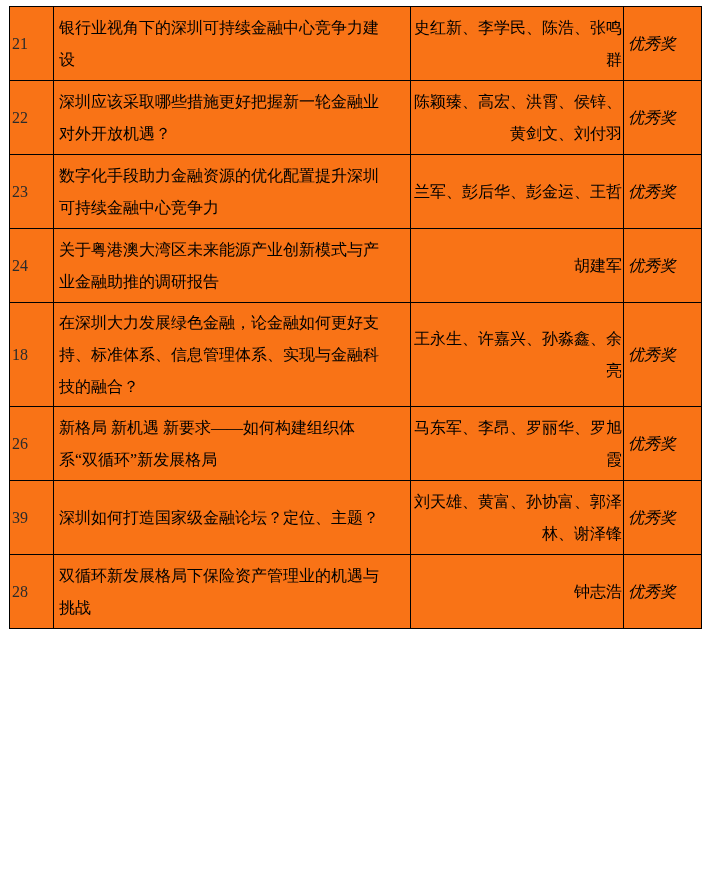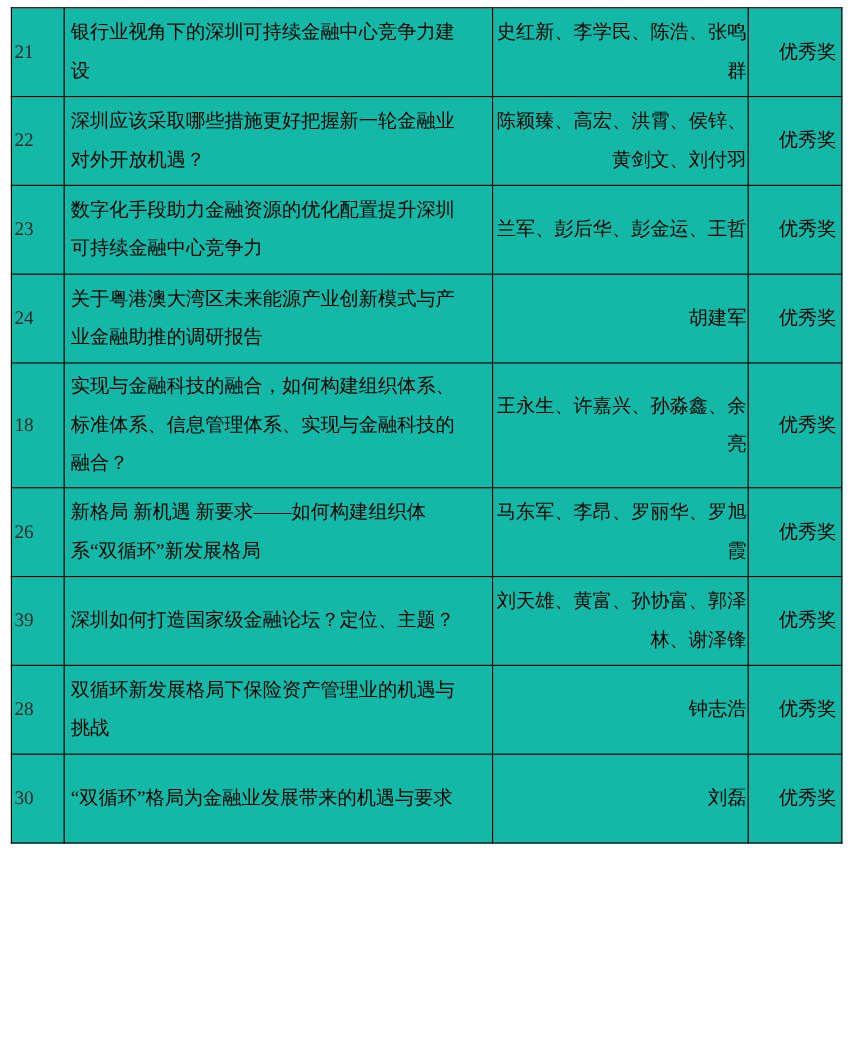--- a/index.html
+++ b/index.html
@@ -27,43 +27,44 @@
   table.awards col.c-no     { width: 44px; }
   table.awards col.c-title  { width: 357px; }
   table.awards col.c-author { width: 213px; }
   table.awards col.c-award  { width: 78px; }
 
   table.awards td {
     border: 1px solid #000000;
     vertical-align: middle;
     font-size: 16px;
     line-height: 2.0;
-    background: #14b8a6;
+    background: #f97316;
     word-break: normal;
     overflow-wrap: break-word;
   }
   table.awards tr { height: 74px; }
   table.awards tr:nth-child(5) { height: 104px; }
 
   td.cell-no {
     color: #2b2b2b;
     font-family: "Liberation Serif", serif;
     padding: 0 2px;
   }
   td.cell-title {
     text-align: left;
     padding: 3px 24px 3px 5px;
   }
   td.cell-authors {
     text-align: right;
     padding: 3px 1px 3px 2px;
   }
   td.cell-award {
-    text-align: right;
+    text-align: left;
     padding: 12px 4px;
+    font-style: italic;
   }
 </style>
 </head>
 <body>
 
 <div class="page">
   <table class="awards">
     <colgroup>
       <col class="c-no">
       <col class="c-title">
@@ -90,21 +91,21 @@
     <td class="cell-award">优秀奖</td>
   </tr>
         <tr>
     <td class="cell-no">24</td>
     <td class="cell-title">关于粤港澳大湾区未来能源产业创新模式与产业金融助推的调研报告</td>
     <td class="cell-authors">胡建军</td>
     <td class="cell-award">优秀奖</td>
   </tr>
         <tr>
     <td class="cell-no">18</td>
-    <td class="cell-title">实现与金融科技的融合，如何构建组织体系、标准体系、信息管理体系、实现与金融科技的融合？</td>
+    <td class="cell-title">在深圳大力发展绿色金融，论金融如何更好支持、标准体系、信息管理体系、实现与金融科技的融合？</td>
     <td class="cell-authors">王永生、许嘉兴、孙淼鑫、余亮</td>
     <td class="cell-award">优秀奖</td>
   </tr>
         <tr>
     <td class="cell-no">26</td>
     <td class="cell-title">新格局 新机遇 新要求——如何构建组织体系“双循环”新发展格局</td>
     <td class="cell-authors">马东军、李昂、罗丽华、罗旭霞</td>
     <td class="cell-award">优秀奖</td>
   </tr>
         <tr>
@@ -112,21 +113,15 @@
     <td class="cell-title">深圳如何打造国家级金融论坛？定位、主题？</td>
     <td class="cell-authors">刘天雄、黄富、孙协富、郭泽林、谢泽锋</td>
     <td class="cell-award">优秀奖</td>
   </tr>
         <tr>
     <td class="cell-no">28</td>
     <td class="cell-title">双循环新发展格局下保险资产管理业的机遇与挑战</td>
     <td class="cell-authors">钟志浩</td>
     <td class="cell-award">优秀奖</td>
   </tr>
-        <tr>
-    <td class="cell-no">30</td>
-    <td class="cell-title">“双循环”格局为金融业发展带来的机遇与要求</td>
-    <td class="cell-authors">刘磊</td>
-    <td class="cell-award">优秀奖</td>
-  </tr>
       </tbody>
   </table>
 </div>
 
 </body></html>

